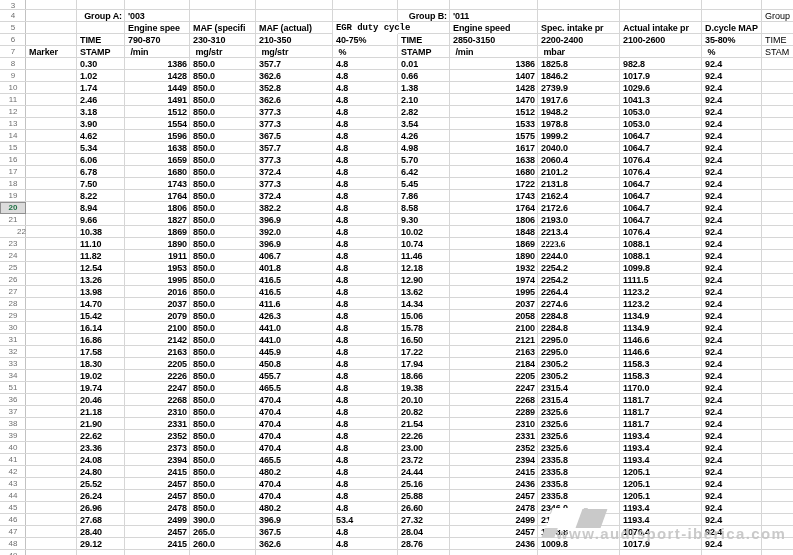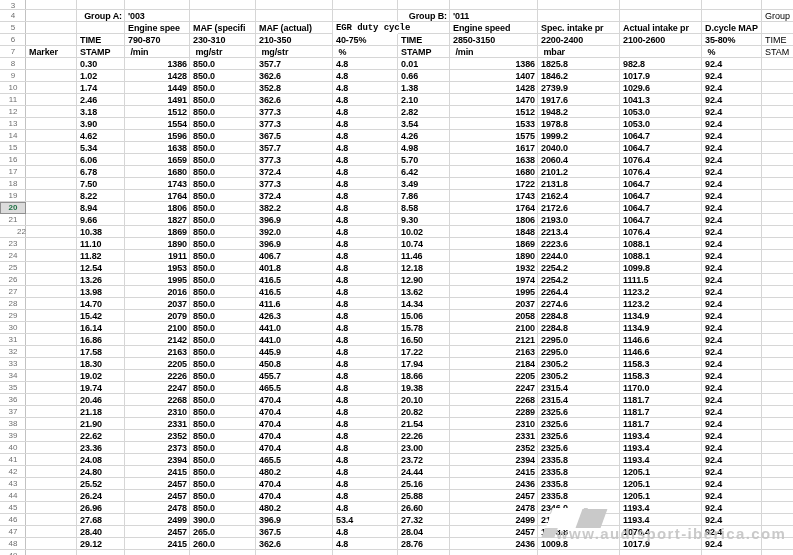--- a/index.html
+++ b/index.html
@@ -147,21 +147,21 @@
       <div class="rn" style="grid-area: 23 / 1;">25</div>
       <div class="rn" style="grid-area: 24 / 1;">26</div>
       <div class="rn" style="grid-area: 25 / 1;">27</div>
       <div class="rn" style="grid-area: 26 / 1;">28</div>
       <div class="rn" style="grid-area: 27 / 1;">29</div>
       <div class="rn" style="grid-area: 28 / 1;">30</div>
       <div class="rn" style="grid-area: 29 / 1;">31</div>
       <div class="rn" style="grid-area: 30 / 1;">32</div>
       <div class="rn" style="grid-area: 31 / 1;">33</div>
       <div class="rn" style="grid-area: 32 / 1;">34</div>
-      <div class="rn" style="grid-area: 33 / 1;">35</div>
+      <div class="rn" style="grid-area: 33 / 1;">51</div>
       <div class="rn" style="grid-area: 34 / 1;">36</div>
       <div class="rn" style="grid-area: 35 / 1;">37</div>
       <div class="rn" style="grid-area: 36 / 1;">38</div>
       <div class="rn" style="grid-area: 37 / 1;">39</div>
       <div class="rn" style="grid-area: 38 / 1;">40</div>
       <div class="rn" style="grid-area: 39 / 1;">41</div>
       <div class="rn" style="grid-area: 40 / 1;">42</div>
       <div class="rn" style="grid-area: 41 / 1;">43</div>
       <div class="rn" style="grid-area: 42 / 1;">44</div>
       <div class="rn" style="grid-area: 43 / 1;">45</div>
@@ -288,21 +288,21 @@
       <div class="cell" style="grid-area: 15 / 10;">2101.2</div>
       <div class="cell" style="grid-area: 15 / 11;">1076.4</div>
       <div class="cell" style="grid-area: 15 / 12;">92.4</div>
       <div class="cell" style="grid-area: 15 / 13;"></div>
       <div class="cell" style="grid-area: 16 / 2;"></div>
       <div class="cell" style="grid-area: 16 / 3;">7.50</div>
       <div class="cell right" style="grid-area: 16 / 4;">1743</div>
       <div class="cell" style="grid-area: 16 / 5;">850.0</div>
       <div class="cell" style="grid-area: 16 / 6;">377.3</div>
       <div class="cell" style="grid-area: 16 / 7;">4.8</div>
-      <div class="cell" style="grid-area: 16 / 8;">3.49</div>
+      <div class="cell" style="grid-area: 16 / 8;">5.45</div>
       <div class="cell right" style="grid-area: 16 / 9;">1722</div>
       <div class="cell" style="grid-area: 16 / 10;">2131.8</div>
       <div class="cell" style="grid-area: 16 / 11;">1064.7</div>
       <div class="cell" style="grid-area: 16 / 12;">92.4</div>
       <div class="cell" style="grid-area: 16 / 13;"></div>
       <div class="cell" style="grid-area: 17 / 2;"></div>
       <div class="cell" style="grid-area: 17 / 3;">8.22</div>
       <div class="cell right" style="grid-area: 17 / 4;">1764</div>
       <div class="cell" style="grid-area: 17 / 5;">850.0</div>
       <div class="cell" style="grid-area: 17 / 6;">372.4</div>
@@ -350,21 +350,21 @@
       <div class="cell" style="grid-area: 20 / 12;">92.4</div>
       <div class="cell" style="grid-area: 20 / 13;"></div>
       <div class="cell" style="grid-area: 21 / 2;"></div>
       <div class="cell" style="grid-area: 21 / 3;">11.10</div>
       <div class="cell right" style="grid-area: 21 / 4;">1890</div>
       <div class="cell" style="grid-area: 21 / 5;">850.0</div>
       <div class="cell" style="grid-area: 21 / 6;">396.9</div>
       <div class="cell" style="grid-area: 21 / 7;">4.8</div>
       <div class="cell" style="grid-area: 21 / 8;">10.74</div>
       <div class="cell right" style="grid-area: 21 / 9;">1869</div>
-      <div class="cell" style="grid-area: 21 / 10;">2223.6</div>
+      <div class="cell" style="grid-area: 21 / 10; font-family: Liberation Serif, serif;">2223.6</div>
       <div class="cell" style="grid-area: 21 / 11;">1088.1</div>
       <div class="cell" style="grid-area: 21 / 12;">92.4</div>
       <div class="cell" style="grid-area: 21 / 13;"></div>
       <div class="cell" style="grid-area: 22 / 2;"></div>
       <div class="cell" style="grid-area: 22 / 3;">11.82</div>
       <div class="cell right" style="grid-area: 22 / 4;">1911</div>
       <div class="cell" style="grid-area: 22 / 5;">850.0</div>
       <div class="cell" style="grid-area: 22 / 6;">406.7</div>
       <div class="cell" style="grid-area: 22 / 7;">4.8</div>
       <div class="cell" style="grid-area: 22 / 8;">11.46</div>

